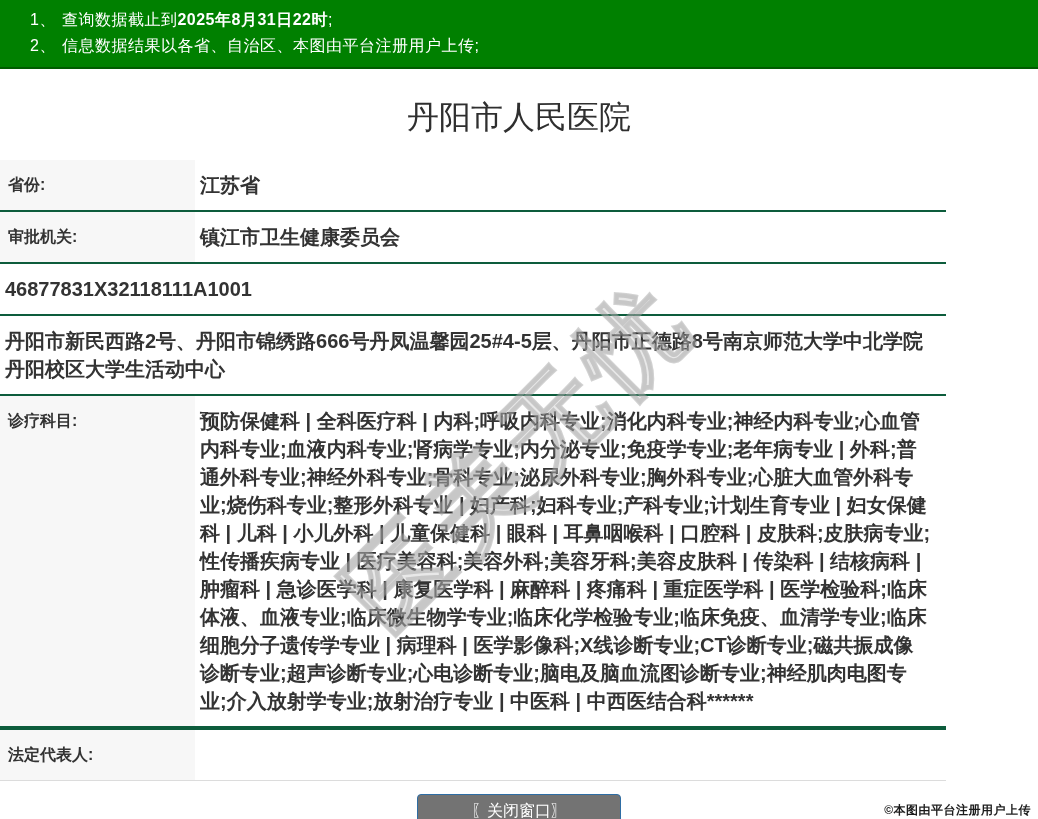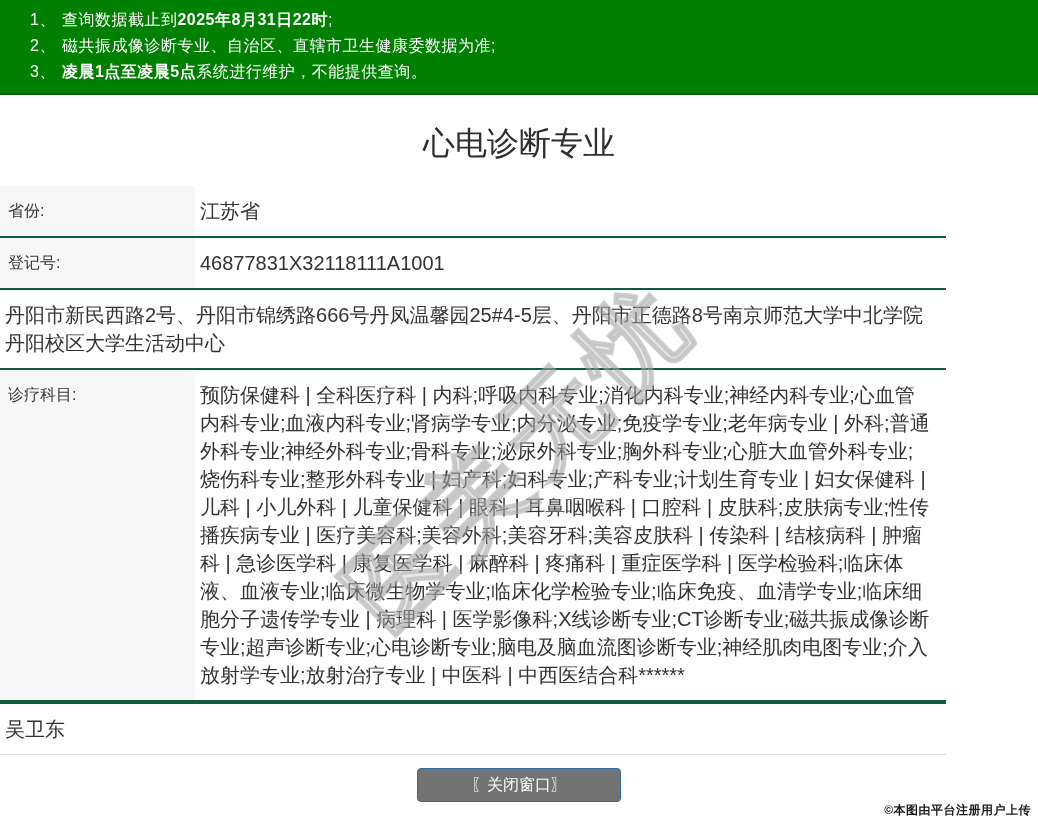--- a/index.html
+++ b/index.html
@@ -35,20 +35,21 @@
     font-size: 32px;
     font-weight: 400;
     color: #2f2f2f;
     line-height: 44px;
   }
 
   
   .info-table {
     margin-top: 21px;
     width: 946px;
+    font-weight: bold;
   }
   .info-row {
     display: flex;
     border-bottom: 2px solid #0d5c3c;
   }
   .info-row:last-child { border-bottom: 1px solid #dcdcdc; }
   .cell-label {
     width: 195px;
     flex: 0 0 195px;
     background: #f7f7f7;
@@ -117,58 +118,58 @@
   }
 </style>
 </head>
 <body>
 
 <div class="notice">
   <div class="notice-line">
     <span class="num">1、</span><span>查询数据截止到</span><span class="b">2025年8月31日22时</span><span>;</span>
   </div>
   <div class="notice-line">
-    <span class="num">2、</span><span>磁共振成像诊断专业、自治区、直辖市卫生健康委数据为准;</span><span class="b"></span><span></span>
-  </div>
-  <div class="notice-line">
-    <span class="num">3、</span><span></span><span class="b">凌晨1点至凌晨5点</span><span>系统进行维护，不能提供查询。</span>
+    <span class="num">2、</span><span>信息数据结果以各省、自治区、本图由平台注册用户上传;</span><span class="b"></span><span></span>
   </div>
 </div>
 
-<h1 class="page-title">心电诊断专业</h1>
+<h1 class="page-title">丹阳市人民医院</h1>
 
 <div class="watermark">医美无忧</div>
 
 <div class="info-table">
 
   <div class="info-row">
     <div class="cell-label">省份:</div>
     <div class="cell-value">江苏省</div>
   </div>
 
+  <div class="info-row">
+    <div class="cell-label">审批机关:</div>
+    <div class="cell-value">镇江市卫生健康委员会</div>
+  </div>
 
   <div class="info-row">
-    <div class="cell-label">登记号:</div>
     <div class="cell-value">46877831X32118111A1001</div>
   </div>
 
   <div class="info-row">
     <div class="cell-value">丹阳市新民西路2号、丹阳市锦绣路666号丹凤温馨园25#4-5层、丹阳市正德路8号南京师范大学中北学院丹阳校区大学生活动中心</div>
   </div>
 
   <div class="info-row">
     <div class="cell-label">诊疗科目:</div>
     <div class="cell-value">预防保健科 | 全科医疗科 | 内科;呼吸内科专业;消化内科专业;神经内科专业;心血管内科专业;血液内科专业;肾病学专业;内分泌专业;免疫学专业;老年病专业 | 外科;普通外科专业;神经外科专业;骨科专业;泌尿外科专业;胸外科专业;心脏大血管外科专业;烧伤科专业;整形外科专业 | 妇产科;妇科专业;产科专业;计划生育专业 | 妇女保健科 | 儿科 | 小儿外科 | 儿童保健科 | 眼科 | 耳鼻咽喉科 | 口腔科 | 皮肤科;皮肤病专业;性传播疾病专业 | 医疗美容科;美容外科;美容牙科;美容皮肤科 | 传染科 | 结核病科 | 肿瘤科 | 急诊医学科 | 康复医学科 | 麻醉科 | 疼痛科 | 重症医学科 | 医学检验科;临床体液、血液专业;临床微生物学专业;临床化学检验专业;临床免疫、血清学专业;临床细胞分子遗传学专业 | 病理科 | 医学影像科;X线诊断专业;CT诊断专业;磁共振成像诊断专业;超声诊断专业;心电诊断专业;脑电及脑血流图诊断专业;神经肌肉电图专业;介入放射学专业;放射治疗专业 | 中医科 | 中西医结合科******</div>
   </div>
 
   <div class="info-row">
   </div>
 
   <div class="info-row">
-    <div class="cell-value">吴卫东</div>
+    <div class="cell-label">法定代表人:</div>
   </div>
 
 </div>
 
 <div class="button-bar">
   <button class="close-button">〖关闭窗口〗</button>
 </div>
 
 <div class="credit">©本图由平台注册用户上传</div>
 

